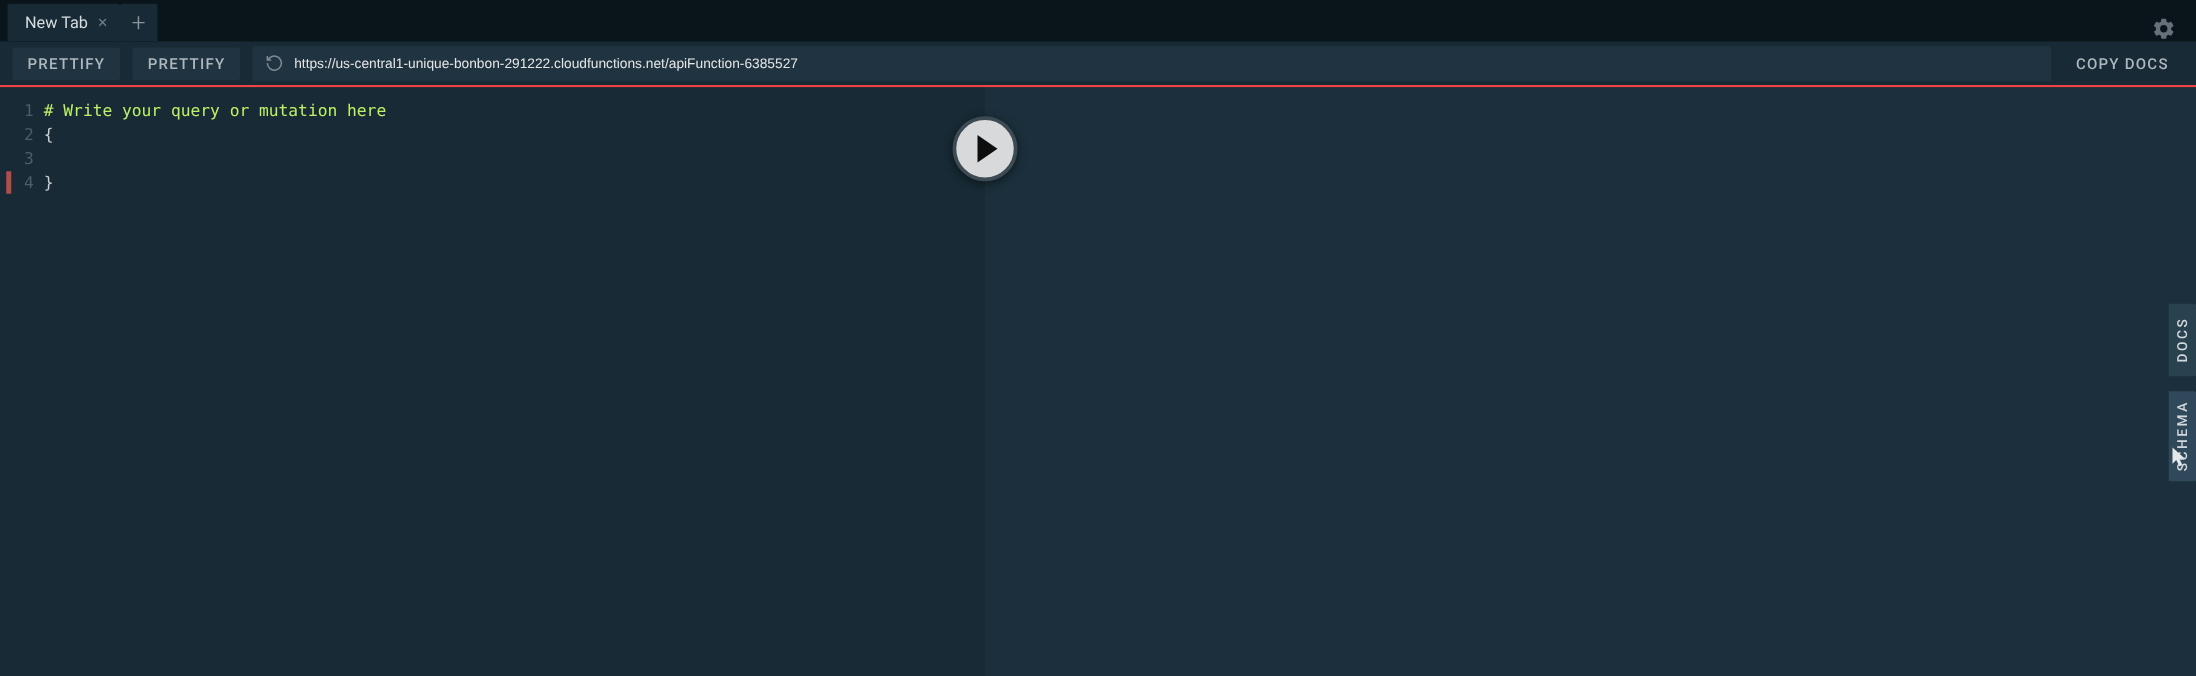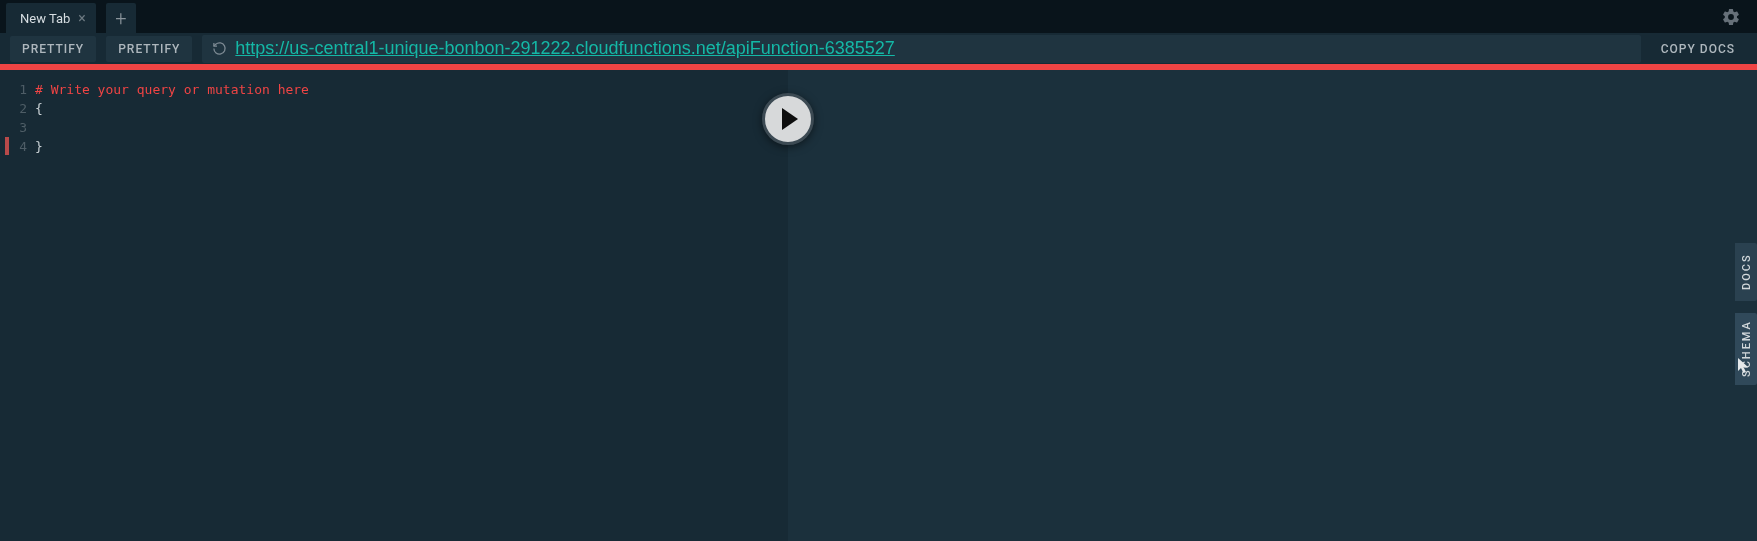--- a/index.html
+++ b/index.html
@@ -17,23 +17,22 @@
     height: 100%;
     width: 100%;
     position: relative;
   }
 
   
   .tabbar {
     height: 33px;
     background: #09141b;
     display: flex;
-    align-items: center;
+    align-items: flex-end;
     padding: 0 6px 0 6px;
-    gap: 10px;
     position: relative;
   }
   .tab {
     height: 30px;
     margin-top: 3px;
     padding: 0 10px 0 14px;
     background: #172a35;
     display: flex;
     align-items: center;
     gap: 8px;
@@ -71,21 +70,21 @@
   .gear-wrap svg { display: block; }
 
   
   .toolbar {
     height: 37px;
     background: #172a35;
     display: flex;
     align-items: center;
     gap: 10px;
     padding: 0 12px 0 10px;
-    border-bottom: 6px solid #ef4444;
+    border-bottom: 2px solid #ef4444;
   }
   .tb-btn {
     background: #1f3440;
     color: #aeb7bd;
     font-size: 12px;
     letter-spacing: 1px;
     padding: 6px 12px;
     border-radius: 2px;
     cursor: pointer;
     font-weight: 500;
@@ -106,23 +105,22 @@
     cursor: pointer;
     display: flex;
     align-items: center;
   }
   .reload svg { display:block; }
   .url-input {
     flex: 1;
     background: transparent;
     border: none;
     outline: none;
-    color: #14b8a6;
-    font-size: 18px;
-    text-decoration: underline;
+    color: #e5e5e5;
+    font-size: 11px;
   }
   .copy-curl {
     color: #aeb7bd;
     font-size: 12px;
     letter-spacing: 1px;
     padding: 6px 10px;
     cursor: pointer;
     font-weight: 500;
   }
 
@@ -150,21 +148,21 @@
   .gutter {
     width: 30px;
     text-align: right;
     padding-right: 8px;
     color: #4e5d66;
     user-select: none;
   }
   .gutter .ln { line-height: 19px; height: 19px; }
   .code-lines { flex:1; }
   .code-lines .cl { line-height: 19px; height: 19px; color: #c9d1d5; white-space: pre; }
-  .code-lines .comment { color: #ef4444; }
+  .code-lines .comment { color: #bef264; }
   .error-mark {
     position: absolute;
     left: 0;
     top: 67px; 
     width: 4px;
     height: 18px;
     background: #b84a4a;
   }
 
   .result-pane {

